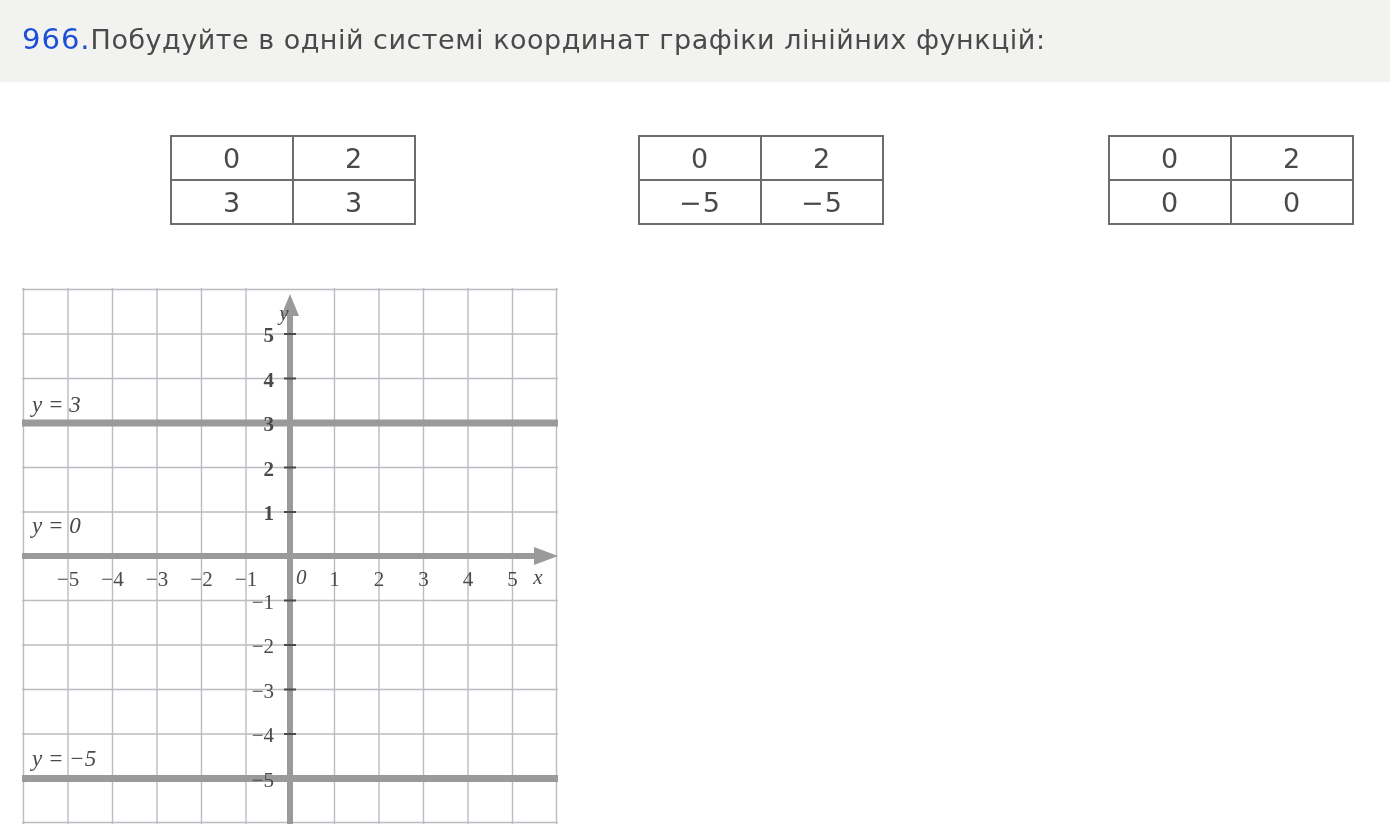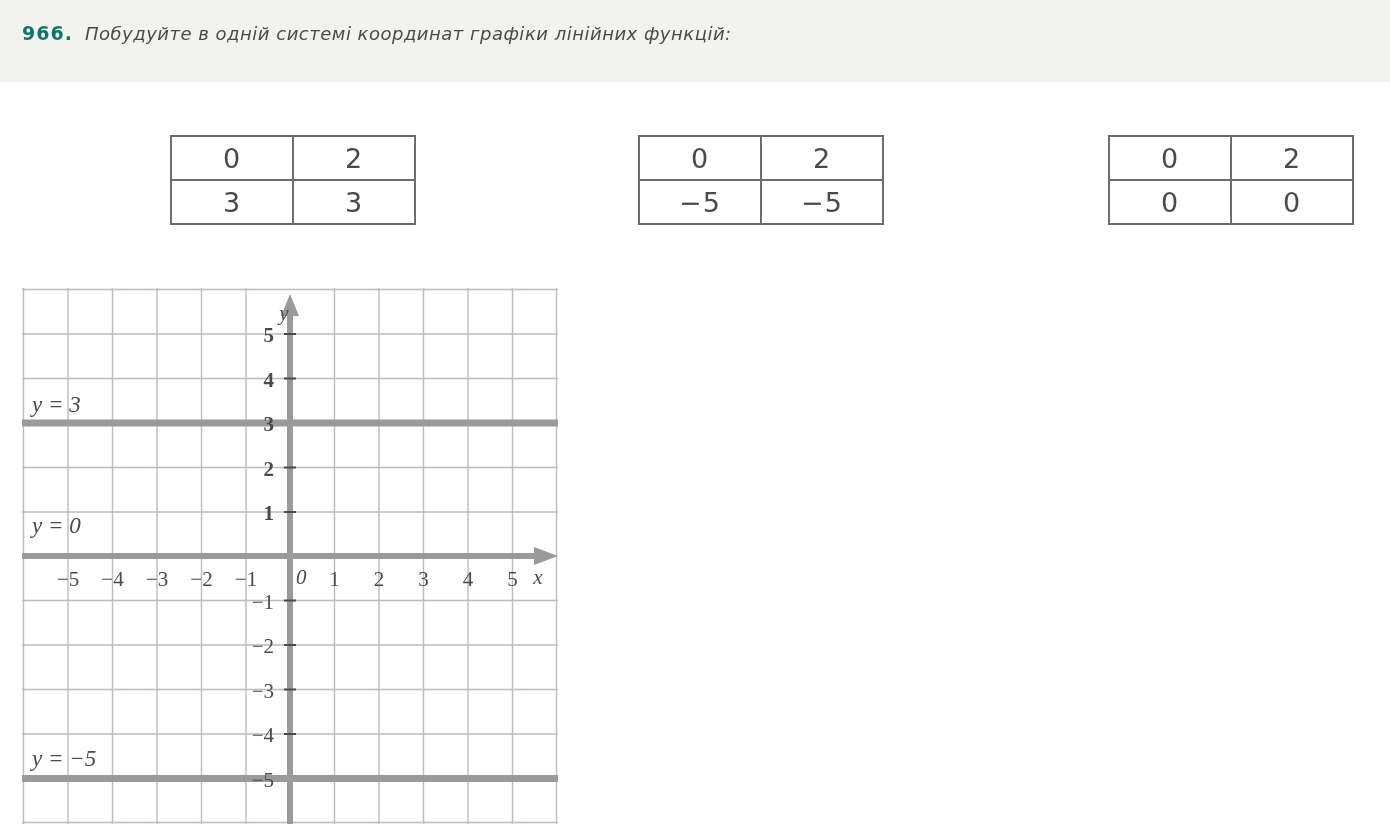--- a/index.html
+++ b/index.html
@@ -25,32 +25,31 @@
     background: #f2f2f0;
   }
   #task-line {
     position: absolute;
     left: 22px;
     top: 22px;
     white-space: nowrap;
   }
   #task-number {
     font-family: "DejaVu Sans", sans-serif;
-    font-weight: bold;
-    font-size: 19px;
+    font-weight: normal;
+    font-size: 29px;
     letter-spacing: 1px;
-    color: #0f766e;
+    color: #1d4ed8;
     vertical-align: baseline;
   }
   #task-text {
     font-family: "DejaVu Sans", sans-serif;
-    font-style: italic;
-    font-size: 18px;
+    font-size: 27px;
     color: #4a4a4a;
-    margin-left: 12px;
+    margin-left: 0;
     letter-spacing: 0.5px;
   }
 
   
   .val-table {
     position: absolute;
     border-collapse: collapse;
     table-layout: fixed;
   }
   .val-table td {

